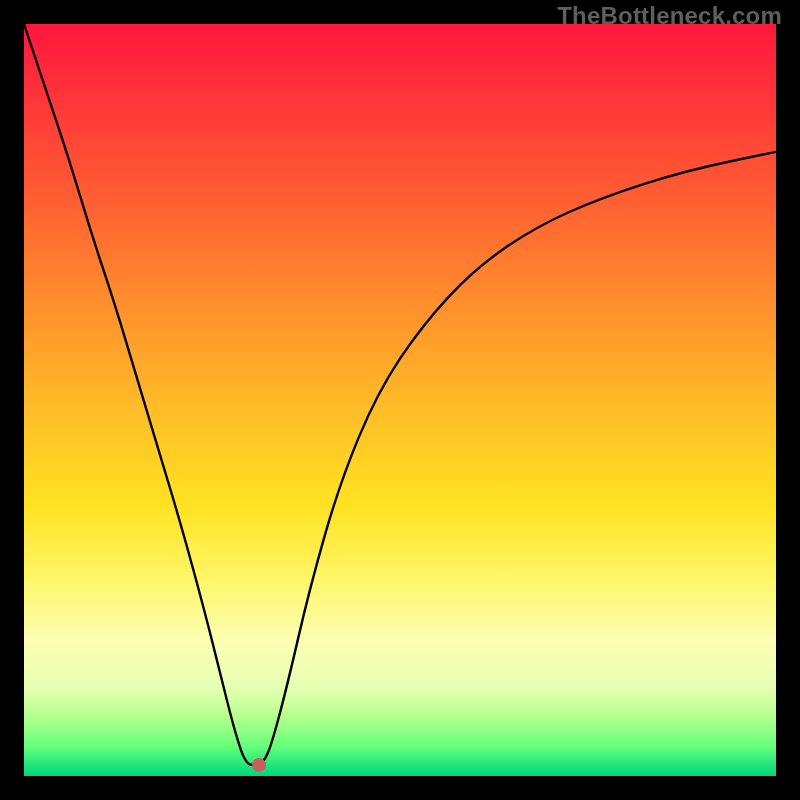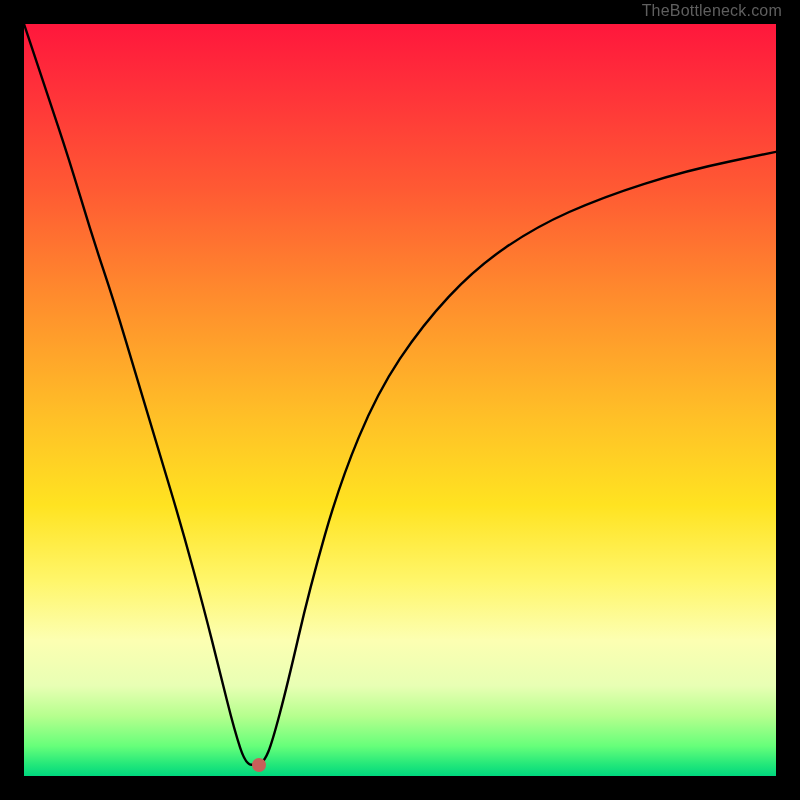--- a/index.html
+++ b/index.html
@@ -15,22 +15,22 @@
     position: relative;
     width: 800px;
     height: 800px;
     background: #000;
   }
   .watermark {
     position: absolute;
     top: 2px;
     right: 18px;
     color: #5f5f5f;
-    font-size: 16px;
-    font-weight: 400;
+    font-size: 24px;
+    font-weight: 700;
     letter-spacing: 0.2px;
     z-index: 4;
   }
   .plot-area {
     position: absolute;
     left: 24px;
     top: 24px;
     width: 752px;
     height: 752px;
   }

